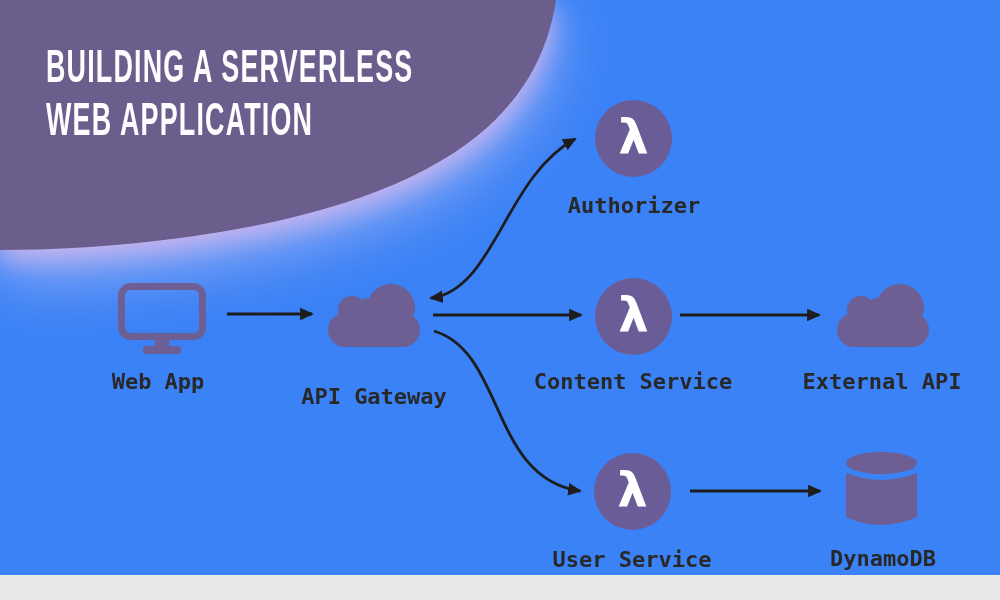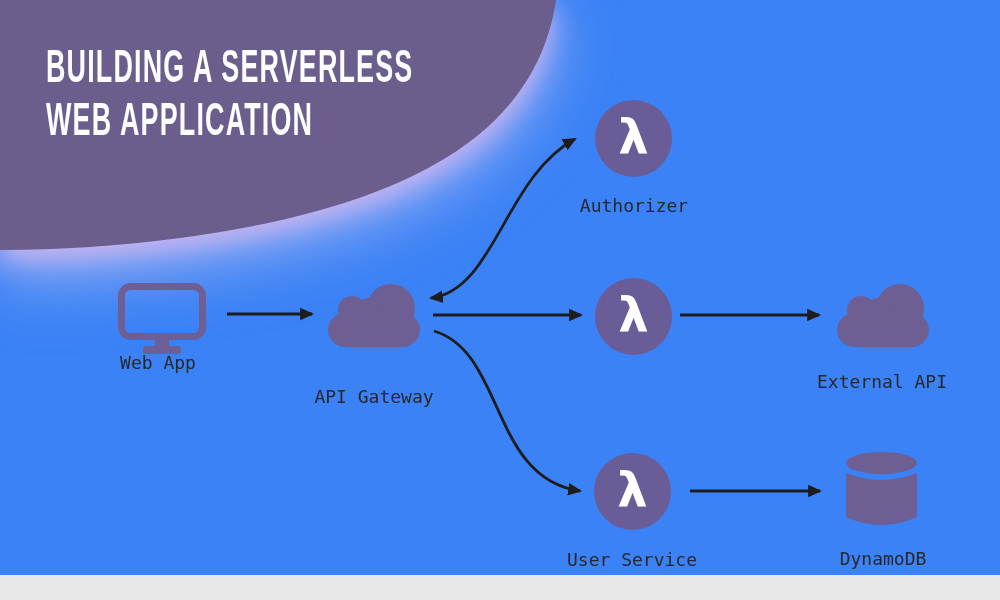--- a/index.html
+++ b/index.html
@@ -27,21 +27,21 @@
     position:absolute;width:77px;height:77px;border-radius:50%;
     background:var(--lambda_bg,#6a5c97);display:flex;align-items:center;justify-content:center;
   }
   .lambda-glyph{
     color:#ffffff;font-family:"DejaVu Sans",sans-serif;font-weight:700;
     font-size:48px;line-height:1;padding-bottom:4px;
   }
   .node-label{
     position:absolute;transform:translate(-50%,-50%);
     font-family:"DejaVu Sans Mono","Liberation Mono",monospace;
-    font-size:18px;font-weight:400;color:var(--label_text,#282828);white-space:nowrap;
+    font-size:22px;font-weight:700;color:var(--label_text,#282828);white-space:nowrap;
   }
 </style>
 </head>
 <body>
 
 <div class="canvas">
 
   <svg class="blob-svg" width="620" height="280" viewBox="0 0 620 280">
     <path class="blob-path" d="M 0,0 L 556,0 C 548,55 520,105 468,143 C 400,193 300,222 180,238 C 120,246 60,250 0,250 Z"></path>
   </svg>
@@ -63,38 +63,39 @@
     <path class="edge" marker-end="url(#ah)" d="M434,331 C505,352 490,478 580,491"></path>
     <path class="edge" marker-end="url(#ah)" d="M680,315 L819,315"></path>
     <path class="edge" marker-end="url(#ah)" d="M690,491 L820,491"></path>
   </svg>
 
   <svg class="icon-abs" style="left:118px;top:283px;" width="88" height="72" viewBox="0 0 88 72">
     <rect class="stroke-purple" x="3.5" y="3.5" width="81" height="50" rx="9" stroke-width="7"></rect>
     <rect class="fill-purple" x="37" y="53" width="14" height="12"></rect>
     <rect class="fill-purple" x="25" y="63" width="38" height="8" rx="2.5"></rect>
   </svg>
-  <div class="node-label" style="left:158px;top:362px;">Web App</div>
+  <div class="node-label" style="left:158px;top:381px;">Web App</div>
 
   <svg class="icon-abs" style="left:328px;top:283px;" width="92" height="64" viewBox="0 0 92 64">
     <circle class="fill-purple" cx="63" cy="25" r="24"></circle>
     <circle class="fill-purple" cx="24" cy="27" r="14"></circle>
     <circle class="fill-purple" cx="41" cy="28" r="13"></circle>
     <rect class="fill-purple" x="0" y="30" width="92" height="34" rx="17"></rect>
   </svg>
   <div class="node-label" style="left:374px;top:396px;">API Gateway</div>
 
   <div class="lambda-circle" style="left:595px;top:100px;">
     <span class="lambda-glyph">λ</span>
   </div>
   <div class="node-label" style="left:634px;top:205px;">Authorizer</div>
 
   <div class="lambda-circle" style="left:595px;top:278px;">
     <span class="lambda-glyph">λ</span>
   </div>
+  <div class="node-label" style="left:633px;top:381px;">Content Service</div>
 
   <svg class="icon-abs" style="left:837px;top:283px;" width="92" height="64" viewBox="0 0 92 64">
     <circle class="fill-purple" cx="63" cy="25" r="24"></circle>
     <circle class="fill-purple" cx="24" cy="27" r="14"></circle>
     <circle class="fill-purple" cx="41" cy="28" r="13"></circle>
     <rect class="fill-purple" x="0" y="30" width="92" height="34" rx="17"></rect>
   </svg>
   <div class="node-label" style="left:882px;top:381px;text-align:right;">External API</div>
 
   <div class="lambda-circle" style="left:594px;top:453px;">

